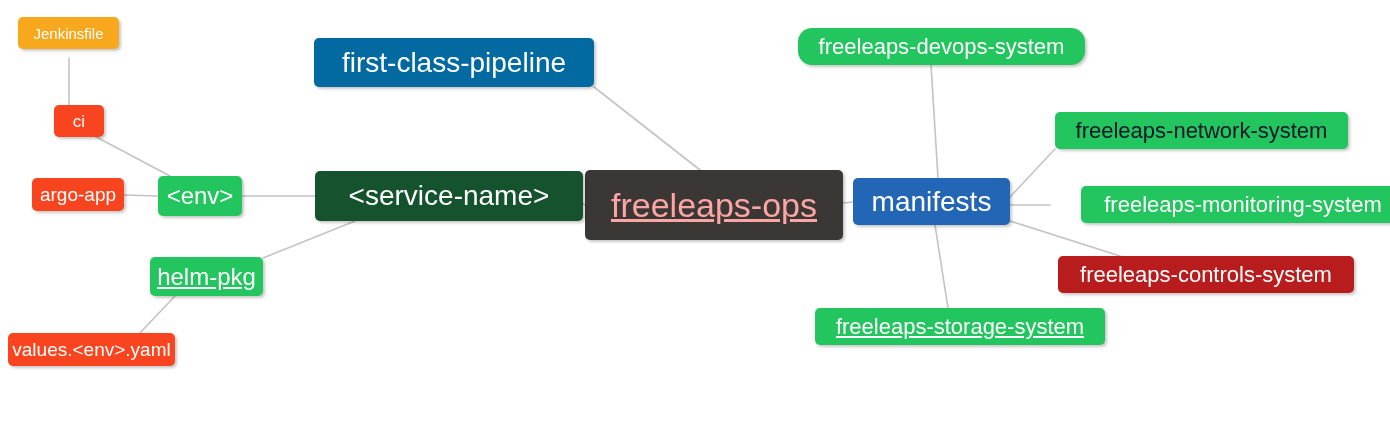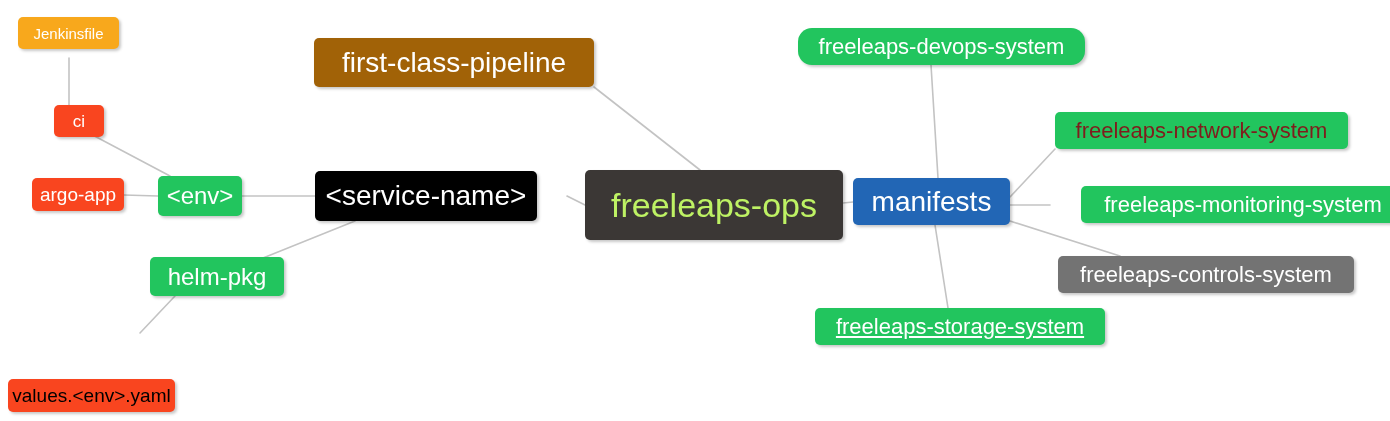--- a/index.html
+++ b/index.html
@@ -60,59 +60,59 @@
       <path d="M 158,196 L 124,195" stroke="#c3c3c3" stroke-width="1.6" fill="none" stroke-linecap="round"></path>
       <path d="M 69,105 L 69,58" stroke="#c3c3c3" stroke-width="1.6" fill="none" stroke-linecap="round"></path>
       <path d="M 175,296 L 140,333" stroke="#c3c3c3" stroke-width="1.6" fill="none" stroke-linecap="round"></path>
       <path d="M 938,178 L 931,65" stroke="#c3c3c3" stroke-width="1.6" fill="none" stroke-linecap="round"></path>
       <path d="M 1010,197 L 1055,149" stroke="#c3c3c3" stroke-width="1.6" fill="none" stroke-linecap="round"></path>
       <path d="M 1010,205 L 1050,205" stroke="#c3c3c3" stroke-width="1.6" fill="none" stroke-linecap="round"></path>
       <path d="M 1010,221 L 1120,256" stroke="#c3c3c3" stroke-width="1.6" fill="none" stroke-linecap="round"></path>
       <path d="M 935,225 L 948,308" stroke="#c3c3c3" stroke-width="1.6" fill="none" stroke-linecap="round"></path>
     </svg>
   <div id="node-layer">
-      <div class="node" style="left: 585px; top: 170px; width: 258px; height: 70px; background: rgb(59, 55, 53); color: #bef264; font-size: 34px;">
+      <div class="node" style="left: 585px; top: 170px; width: 258px; height: 70px; background: rgb(59, 55, 53); color: #fca5a5; font-size: 34px; text-decoration: underline;">
         <span class="node-label">freeleaps-ops</span>
       </div>
-      <div class="node" style="left: 315px; top: 171px; width: 222px; height: 50px; background: #000000; color: rgb(255, 255, 255); font-size: 28px;">
+      <div class="node" style="left: 315px; top: 171px; width: 268px; height: 50px; background: #14532d; color: rgb(255, 255, 255); font-size: 28px;">
         <span class="node-label">&lt;service-name&gt;</span>
       </div>
-      <div class="node" style="left: 314px; top: 38px; width: 280px; height: 49px; background: #a16207; color: rgb(255, 255, 255); font-size: 28px;">
+      <div class="node" style="left: 314px; top: 38px; width: 280px; height: 49px; background: #0369a1; color: rgb(255, 255, 255); font-size: 28px;">
         <span class="node-label">first-class-pipeline</span>
       </div>
       <div class="node" style="left: 853px; top: 178px; width: 157px; height: 47px; background: rgb(34, 102, 181); color: rgb(255, 255, 255); font-size: 28px; text-align: center;">
         <span class="node-label">manifests</span>
       </div>
       <div class="node" style="left: 158px; top: 176px; width: 84px; height: 40px; background: rgb(34, 197, 94); color: rgb(255, 255, 255); font-size: 24px;">
         <span class="node-label">&lt;env&gt;</span>
       </div>
-      <div class="node" style="left: 150px; top: 257px; width: 134px; height: 39px; background: rgb(34, 197, 94); color: rgb(255, 255, 255); font-size: 24px;">
+      <div class="node" style="left: 150px; top: 257px; width: 113px; height: 39px; background: rgb(34, 197, 94); color: rgb(255, 255, 255); font-size: 24px; text-decoration: underline;">
         <span class="node-label">helm-pkg</span>
       </div>
       <div class="node" style="left: 54px; top: 105px; width: 50px; height: 32px; background: rgb(249, 69, 31); color: rgb(255, 255, 255); font-size: 17px;">
         <span class="node-label">ci</span>
       </div>
       <div class="node" style="left: 18px; top: 17px; width: 101px; height: 32px; background: rgb(248, 168, 28); color: rgb(255, 255, 255); font-size: 15px;">
         <span class="node-label">Jenkinsfile</span>
       </div>
       <div class="node" style="left: 32px; top: 178px; width: 92px; height: 33px; background: rgb(249, 69, 31); color: rgb(255, 255, 255); font-size: 19px; justify-content: center;">
         <span class="node-label">argo-app</span>
       </div>
-      <div class="node" style="left: 8px; top: 333px; width: 167px; height: 33px; background: rgb(249, 69, 31); color: #000000; font-size: 19px; margin-top: 46px;">
+      <div class="node" style="left: 8px; top: 333px; width: 167px; height: 33px; background: rgb(249, 69, 31); color: #ffffff; font-size: 19px;">
         <span class="node-label">values.&lt;env&gt;.yaml</span>
       </div>
       <div class="node" style="left: 798px; top: 28px; width: 287px; height: 37px; background: rgb(34, 197, 94); color: rgb(255, 255, 255); font-size: 22px; border-radius: 14px;">
         <span class="node-label">freeleaps-devops-system</span>
       </div>
-      <div class="node" style="left: 1055px; top: 112px; width: 293px; height: 37px; background: rgb(34, 197, 94); color: #7f1d1d; font-size: 22px;">
+      <div class="node" style="left: 1055px; top: 112px; width: 293px; height: 37px; background: rgb(34, 197, 94); color: #0f172a; font-size: 22px;">
         <span class="node-label">freeleaps-network-system</span>
       </div>
       <div class="node" style="left: 1050px; top: 186px; width: 324px; height: 37px; background: rgb(34, 197, 94); color: rgb(255, 255, 255); font-size: 22px; margin-left: 31px;">
         <span class="node-label">freeleaps-monitoring-system</span>
       </div>
-      <div class="node" style="left: 1058px; top: 256px; width: 296px; height: 37px; background: #737373; color: rgb(255, 255, 255); font-size: 22px;">
+      <div class="node" style="left: 1058px; top: 256px; width: 296px; height: 37px; background: #b91c1c; color: rgb(255, 255, 255); font-size: 22px;">
         <span class="node-label">freeleaps-controls-system</span>
       </div>
       <div class="node" style="left: 815px; top: 308px; width: 290px; height: 37px; background: rgb(34, 197, 94); color: rgb(255, 255, 255); font-size: 22px; text-decoration: underline;">
         <span class="node-label">freeleaps-storage-system</span>
       </div>
     </div>
 </div>
 
 </body></html>

